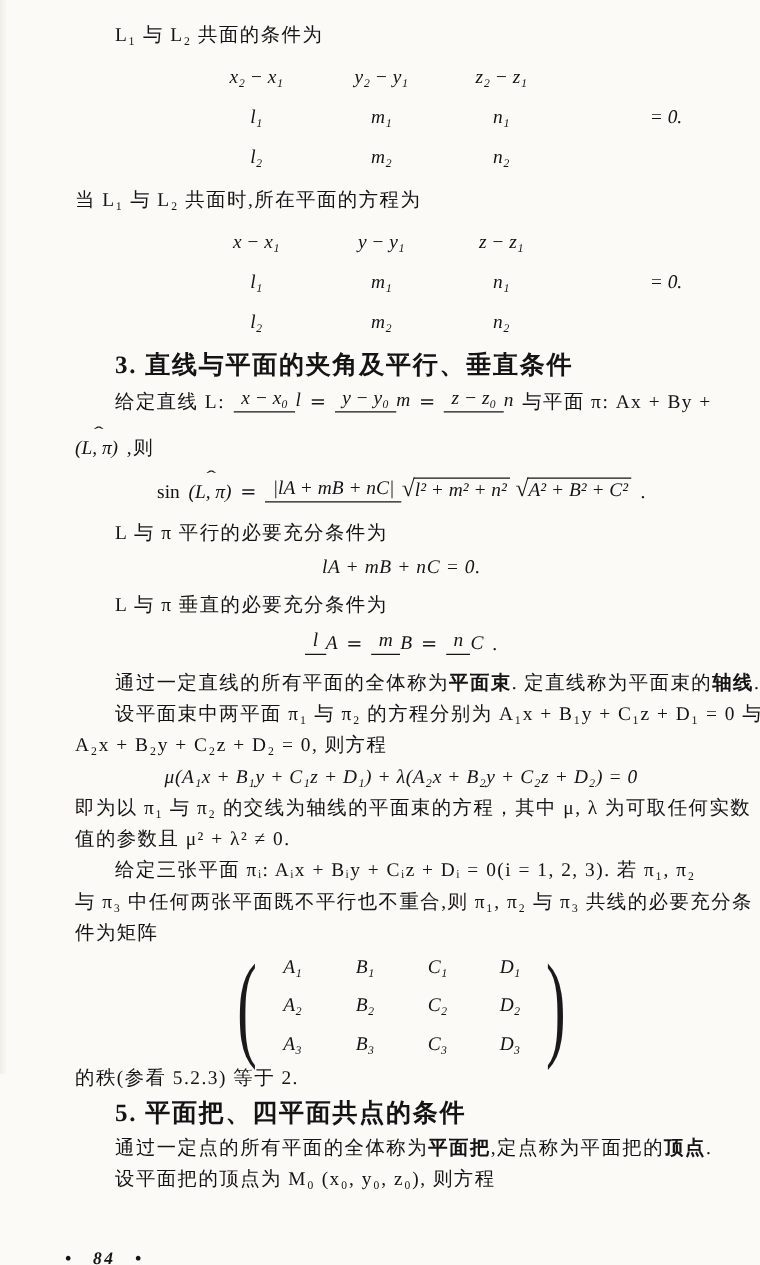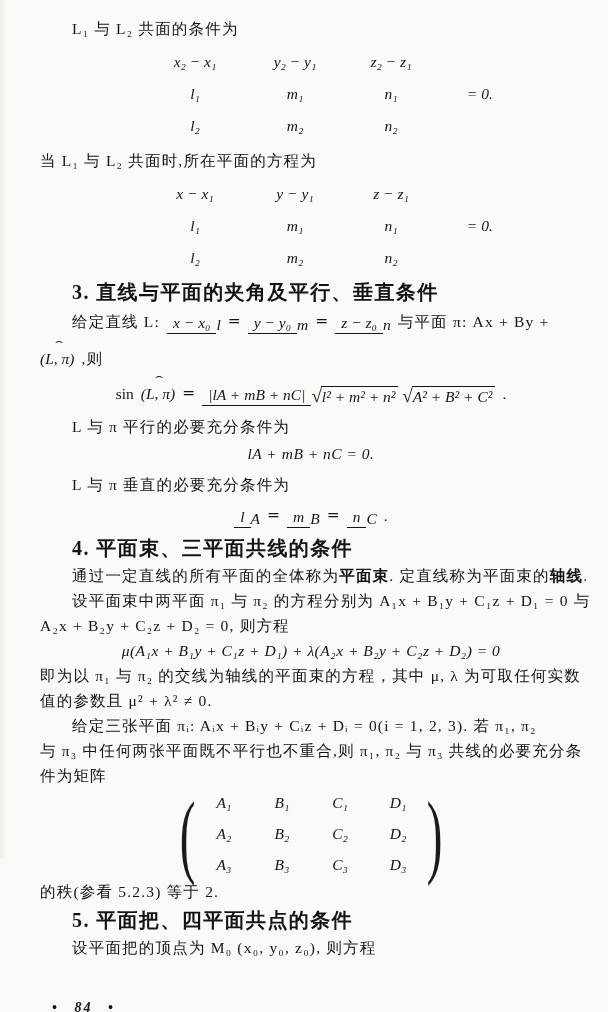--- a/index.html
+++ b/index.html
@@ -7,54 +7,54 @@
   body {
     background: #fbfaf6;
     color: #161412;
     font-family: "Liberation Serif", "DejaVu Serif", serif;
     font-size: 15.5px;
     line-height: 25px;
   }
   .page {
     position: relative;
     width: 608px; height: 859px;
-    padding: 16px 26px 0 40px;
+    padding: 16px 26px 0 60px;
     background: linear-gradient(90deg, #efede6 0px, #fbfaf6 6px);
   }
   .cjk { letter-spacing: 1.2px; }
   .ind { padding-left: 32px; }
   .heading { font-weight: bold; font-size: 20px; padding-left: 32px; letter-spacing: 1.4px; }
   .math { font-style: italic; font-family: "DejaVu Serif", "Liberation Serif", serif; }
   b.term { font-weight: bold; }
   p { white-space: nowrap; }
 
   
   .eqline { text-align: center; font-style: italic; letter-spacing: 0.5px; }
 
   
-  .fline { display: flex; align-items: flex-end; gap: 7px; white-space: nowrap; }
+  .fline { display: flex; align-items: flex-start; gap: 7px; white-space: nowrap; }
   .fcenter { justify-content: center; }
 
   
   .frac { display: inline-flex; align-items: center; line-height: 19px; font-style: italic; }
   .frac .num { border-bottom: 1.6px solid #161412; padding: 0 6px 1px; }
   .frac .den { padding-top: 1px; }
 
   
   .sqrt { display: inline-flex; align-items: flex-start; font-style: italic; }
   .sqrt .rad { font-style: normal; font-size: 19px; line-height: 19px; }
   .sqrt .cand { border-top: 1.6px solid #161412; padding: 0 3px 0 1px; margin-left: -1px; line-height: 19px; }
 
   
   .hatg { position: relative; display: inline-block; font-style: italic; }
   .hatg .hat { position: absolute; top: -12px; left: 54%; transform: translateX(-50%) scale(1.9, 1.1); font-size: 12px; font-style: normal; }
 
   
   .detrow { display: flex; align-items: center; justify-content: center; margin: 5px 0 7px; }
-  .det { display: inline-flex; align-items: center; }
+  .det { display: inline-flex; align-items: center; gap: 43px; }
   .det-bar { width: 1.8px; background: #1c1a18; }
   .det-grid {
     display: grid; grid-template-columns: 104px 96px 96px;
     justify-items: center; align-items: center;
     row-gap: 7px; padding: 3px 12px; font-style: italic;
   }
   .det-rhs { margin-left: 14px; font-style: italic; }
 
   
   .matrow { display: flex; align-items: center; justify-content: center; margin: 2px 0; }
@@ -185,21 +185,20 @@
       <span class="den">B</span>
     </span>
     <span class="math">=</span>
     <span class="frac">
       <span class="num">n</span>
       <span class="den">C</span>
     </span>
     <span>.</span>
   </div>
 
-  <p class="heading mt8 mb2">4. 平面束、三平面共线的条件</p>
   <p class="cjk ind"><span>通过一定直线的所有平面的全体称为</span><b class="term">平面束</b><span>. 定直线称为平面束的</span><b class="term">轴线</b><span>.</span></p>
   <p class="cjk ind">设平面束中两平面 π₁ 与 π₂ 的方程分别为 A₁x + B₁y + C₁z + D₁ = 0 与</p>
   <p class="cjk">A₂x + B₂y + C₂z + D₂ = 0, 则方程</p>
   <p class="eqline">μ(A₁x + B₁y + C₁z + D₁) + λ(A₂x + B₂y + C₂z + D₂) = 0</p>
   <p class="cjk">即为以 π₁ 与 π₂ 的交线为轴线的平面束的方程，其中 μ, λ 为可取任何实数</p>
   <p class="cjk">值的参数且 μ² + λ² ≠ 0.</p>
   <p class="cjk ind">给定三张平面 πᵢ: Aᵢx + Bᵢy + Cᵢz + Dᵢ = 0(i = 1, 2, 3). 若 π₁, π₂</p>
   <p class="cjk">与 π₃ 中任何两张平面既不平行也不重合,则 π₁, π₂ 与 π₃ 共线的必要充分条</p>
   <p class="cjk">件为矩阵</p>
 
@@ -218,16 +217,17 @@
       <span>B₃</span>
       <span>C₃</span>
       <span>D₃</span>
     </span>
     <span class="paren">)</span>
   </div>
 
   <p class="cjk">的秩(参看 5.2.3) 等于 2.</p>
 
   <p class="heading mt4 mb2">5. 平面把、四平面共点的条件</p>
+  <p class="cjk ind"><span>通过一定点的所有平面的全体称为</span><b class="term">平面把</b><span>,定点称为平面把的</span><b class="term">顶点</b><span>.</span></p>
   <p class="cjk ind">设平面把的顶点为 M₀ (x₀, y₀, z₀), 则方程</p>
 
   <div class="footer">• 84 •</div>
 </div>
 
 </body></html>

